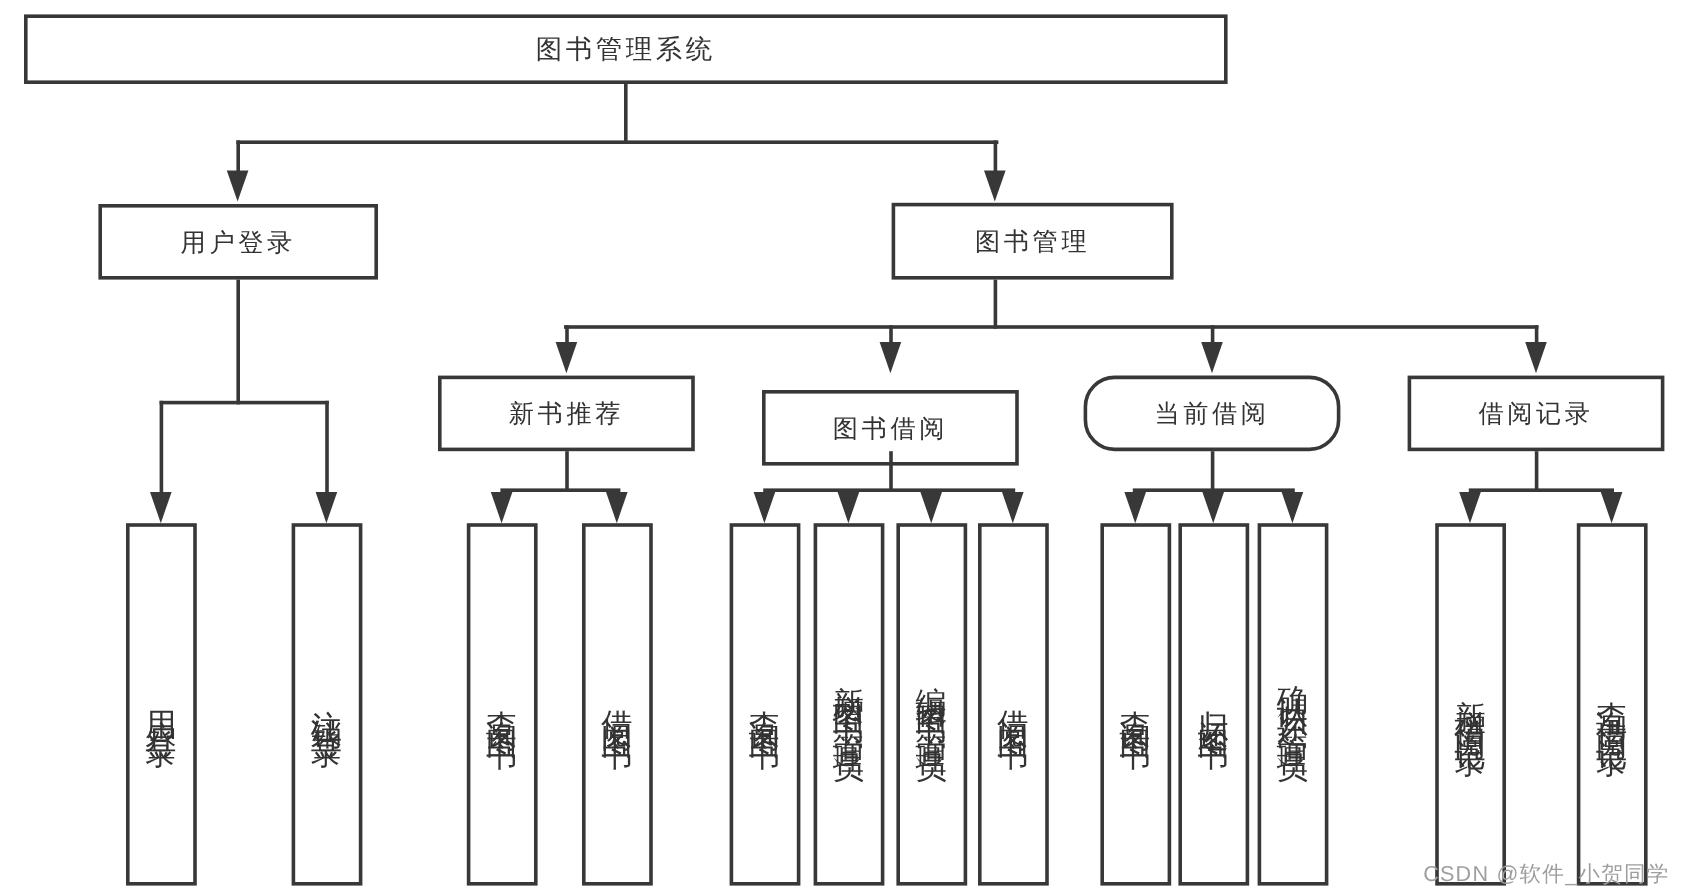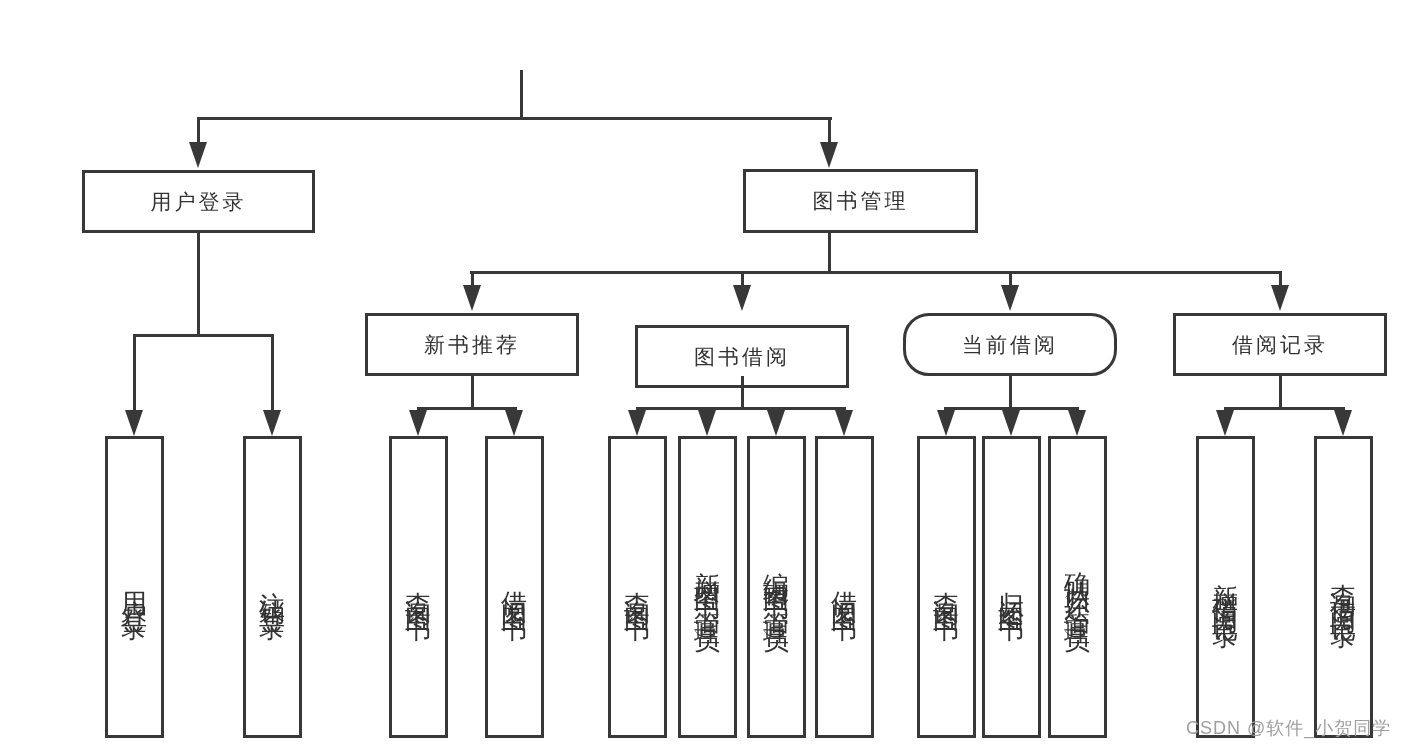--- a/index.html
+++ b/index.html
@@ -27,20 +27,23 @@
   .watermark {
     position:absolute; left:1186px; top:716px; z-index:5;
     font-size:18px; color:#9e9e9e; letter-spacing:1px; white-space:nowrap;
   }
 </style>
 </head>
 <body>
 
 <div class="canvas">
 
+  <div class="box" style="left:20px;top:12px;width:1003px;height:58px;">
+    <span class="root-label">图书管理系统</span>
+  </div>
 
   <div class="box" style="left:82px;top:170px;width:233px;height:63px;">
     <span class="h-label">用户登录</span>
   </div>
   <div class="box" style="left:712px;top:169px;width:235px;height:64px;margin-left:31px;">
     <span class="h-label">图书管理</span>
   </div>
 
   <div class="box" style="left:365px;top:313px;width:214px;height:63px;font-family:Liberation Serif, serif;">
     <span class="h-label">新书推荐</span>

